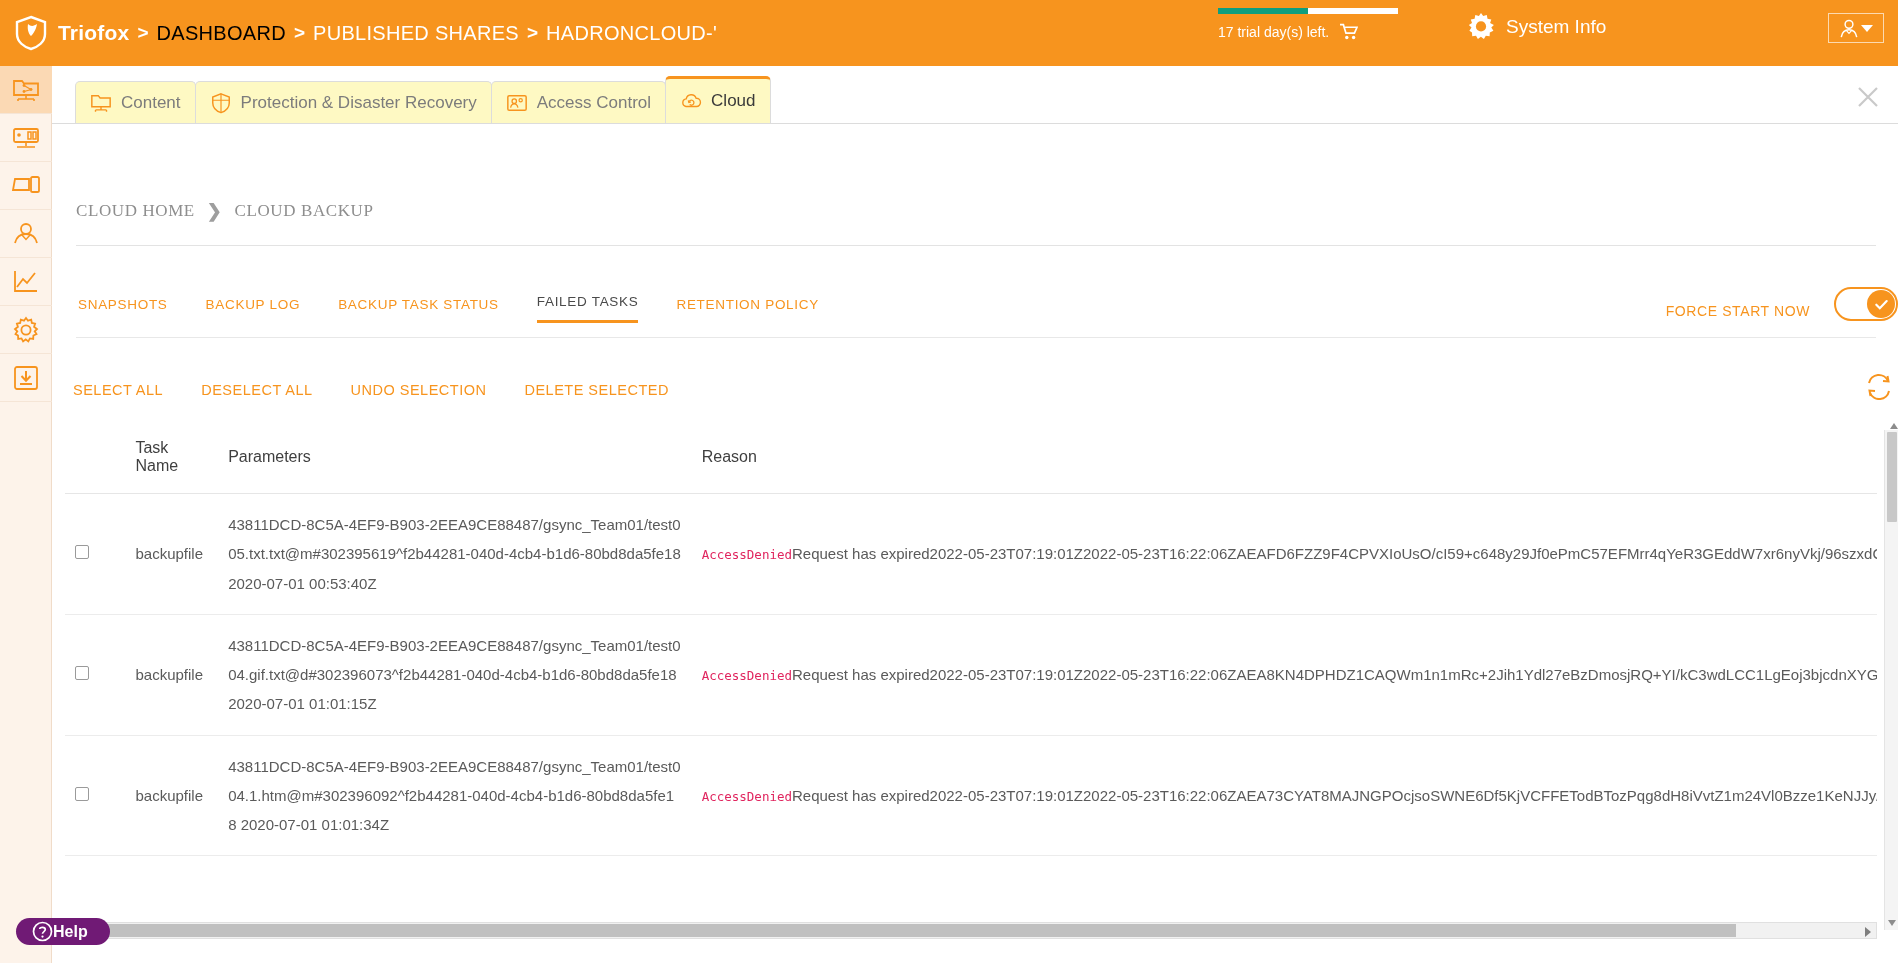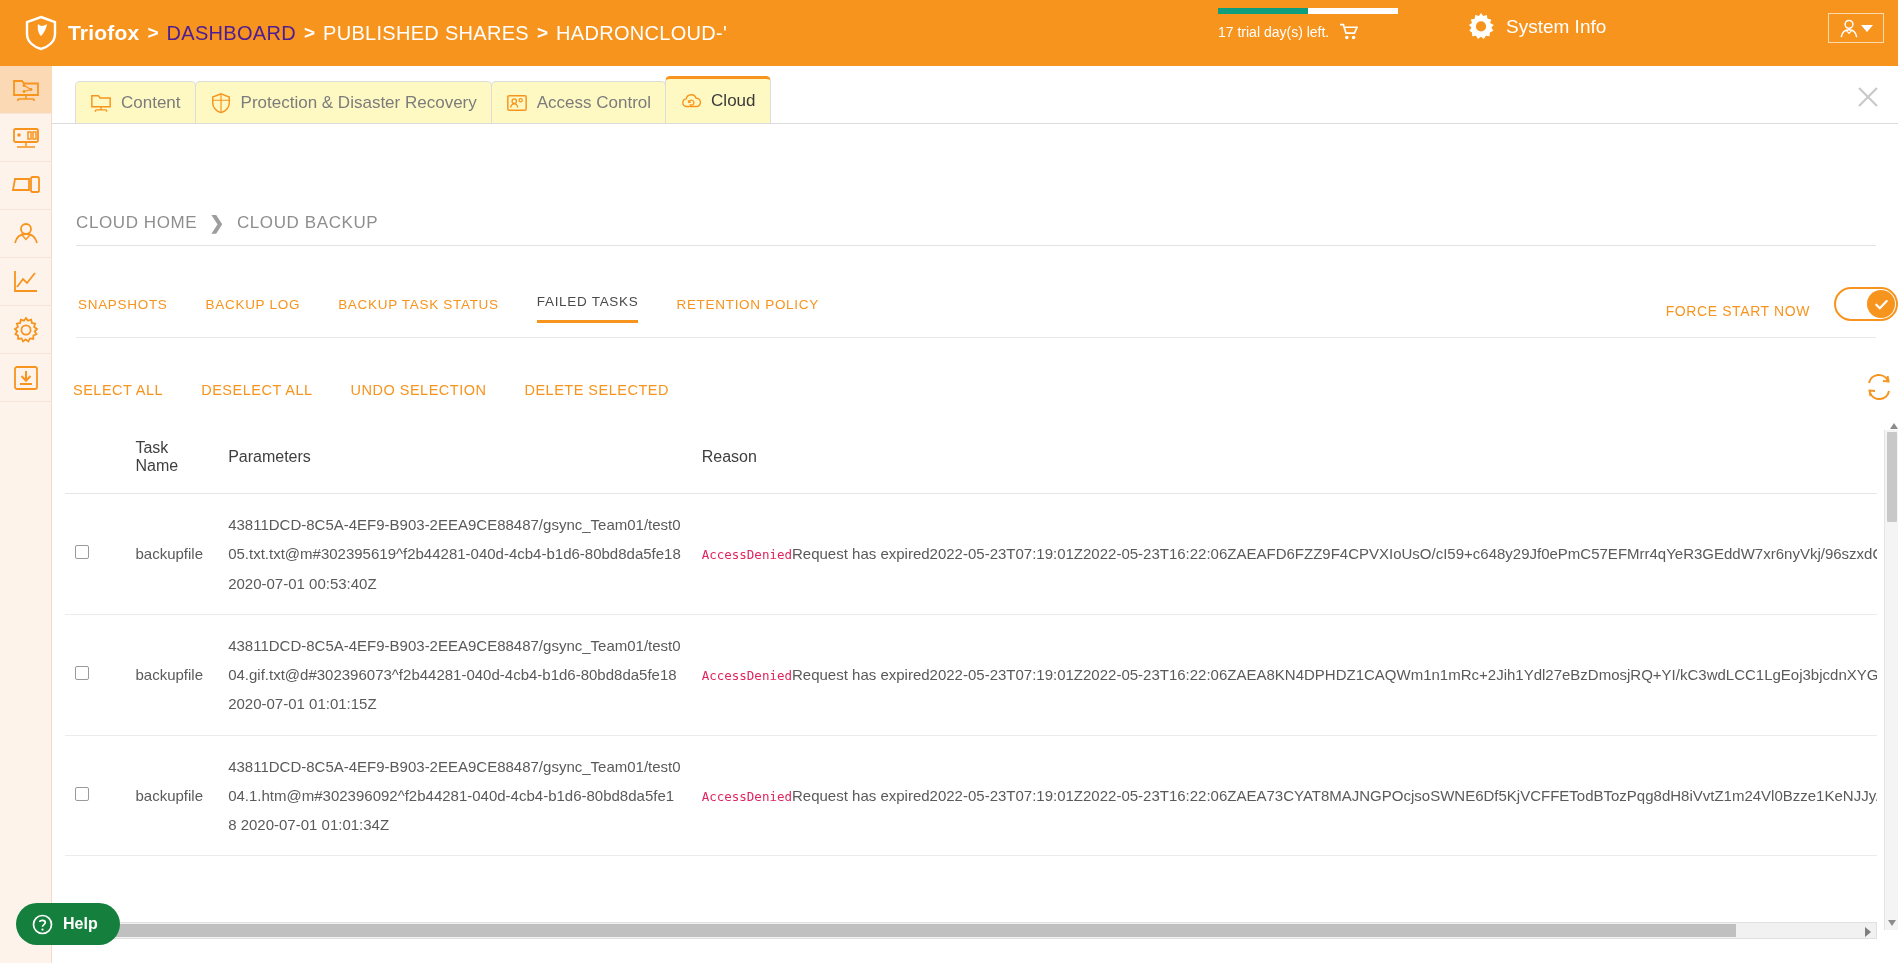--- a/index.html
+++ b/index.html
@@ -12,31 +12,31 @@
     -webkit-font-smoothing: antialiased;
   }
 
   
   .topbar {
     position: absolute; top: 0; left: 0;
     width: 1898px; height: 66px;
     background: #F7941E;
     display: flex; align-items: center;
   }
-  .brand-wrap { display: flex; align-items: center; padding-left: 24px; }
+  .brand-wrap { display: flex; align-items: center; padding-left: 14px; }
   .shield-logo { width: 34px; height: 36px; flex: none; }
   .brand-name {
     color: #ffffff; font-size: 21px; font-weight: bold;
     margin-left: 10px; letter-spacing: .2px;
   }
   .crumb-sep { color: #ffffff; font-size: 19px; margin: 0 8px; font-weight: bold; }
   .crumb {
     color: #ffffff; font-size: 20px; letter-spacing: .3px;
   }
-  .crumb.link { color: #4c1d95; }
+  .crumb.link { color: #000000; }
   .crumb.dim { color: #fff; }
 
   .trial-block {
     position: absolute; left: 1218px; top: 8px;
     width: 180px; text-align: left;
   }
   .trial-bar {
     width: 180px; height: 6px; background: #ffffff; display: flex;
   }
   .trial-bar-fill { height: 6px; background: #0E9E7E; width: 50%; }
@@ -115,23 +115,23 @@
     position: absolute; top: 57px; left: 0; width: 1846px;
     height: 1px; background: #DCDCDC;
   }
   .close-x {
     position: absolute; right: 17px; top: 18px;
     width: 26px; height: 26px;
   }
 
   
   .cloud-crumbs {
-    position: absolute; top: 146px; left: 24px;
+    position: absolute; top: 134px; left: 24px;
     display: flex; align-items: center;
-    font-size: 17px; color: #8E8E8E; letter-spacing: .6px;
+    font-size: 17px; color: #8E8E8E; letter-spacing: .6px; font-family: Liberation Serif, serif;
   }
   .cloud-crumbs .chev {
     margin: 0 12px; color: #9E9E9E; font-size: 18px; font-weight: bold;
   }
   .rule-1 {
     position: absolute; top: 179px; left: 24px;
     width: 1800px; height: 1px; background: #E3E3E3;
   }
 
   
@@ -263,23 +263,23 @@
   .hs-arrow {
     position: absolute; top: 4px; width: 0; height: 0;
     border-top: 5px solid transparent; border-bottom: 5px solid transparent;
   }
   .hs-left { left: 5px; border-right: 6px solid #7E7E7E; }
   .hs-right { right: 5px; border-left: 6px solid #7E7E7E; }
 
   
   .help-btn {
     position: absolute; left: 16px; bottom: 18px;
-    height: 42px; padding: 0 22px 0 16px;
-    background: #15803d; border-radius: 21px;
-    display: flex; align-items: center; gap: 10px;
+    height: 27px; padding: 0 22px 0 16px;
+    background: #701a75; border-radius: 21px;
+    display: flex; align-items: center; 
     z-index: 20;
   }
   .help-btn svg { width: 21px; height: 21px; }
   .help-label { color: #ffffff; font-size: 16px; font-weight: bold; }
 </style>
 </head>
 <body>
 
 <div class="topbar">
   <div class="brand-wrap">

